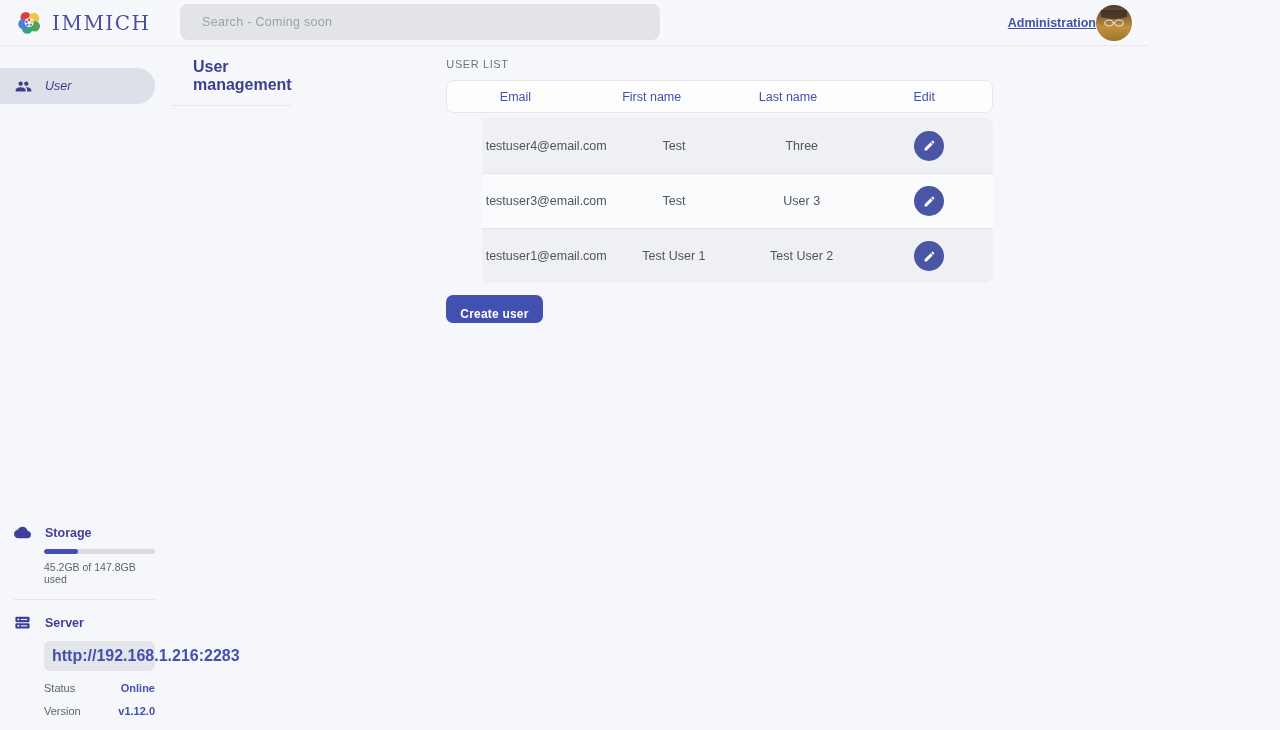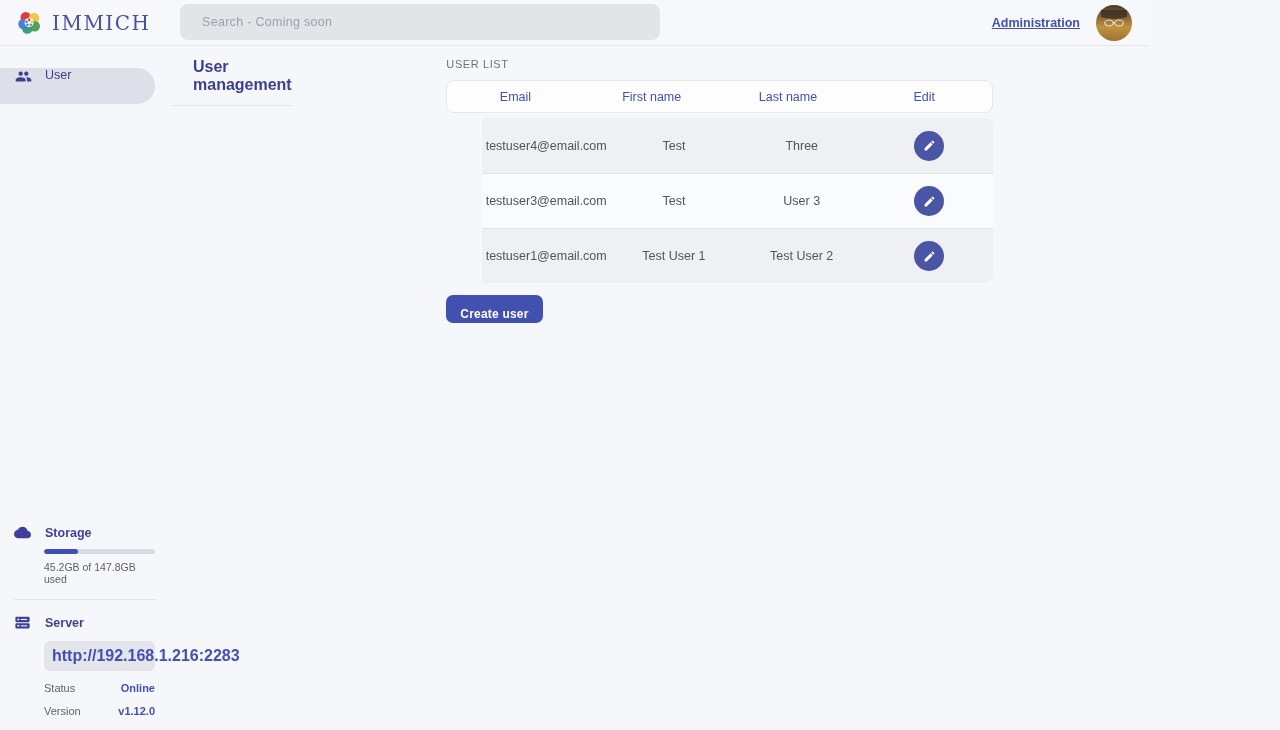--- a/index.html
+++ b/index.html
@@ -29,40 +29,40 @@
   }
   .search-wrap { position: absolute; left: 180px; top: 4px; }
   .search-input {
     width: 480px; height: 36px;
     background: #e3e4e8; border: none; outline: none;
     border-radius: 8px; padding: 0 12px 0 22px;
     font-family: "Liberation Sans", sans-serif;
     font-size: 12.5px; color: #5c626e;
   }
   .search-input::placeholder { color: #9aa1ad; letter-spacing: .3px; }
-  .nav-right { margin-left: auto; display: flex; align-items: center; gap: 16px; }
+  .nav-right { margin-left: auto; display: flex; align-items: center; }
   .admin-link {
     color: #4250af; font-weight: 700; font-size: 12.5px;
     text-decoration: underline; cursor: pointer;
   }
   .avatar {
     width: 36px; height: 36px; border-radius: 50%;
     background: linear-gradient(180deg, #4a3a28 0%, #8a6434 32%, #c0913e 62%, #9c7430 100%);
     overflow: hidden; display: flex; align-items: center; justify-content: center;
     cursor: pointer;
   }
 
   
   .app { flex: 1; display: flex; min-height: 0; }
   .sidebar { width: 171px; flex: 0 0 171px; position: relative; }
   .side-item {
     margin-top: 22px; width: 155px; height: 36px;
     background: #dde0e9; border-radius: 0 18px 18px 0;
-    display: flex; gap: 13px;
-    padding-left: 15px; cursor: pointer;
+    display: flex; align-items: center; gap: 13px;
+    padding-left: 15px; cursor: pointer; font-style: italic;
   }
   .side-item-label { color: #3b3f8c; font-size: 12.5px; font-weight: 500; }
 
   .side-bottom { position: absolute; left: 14px; right: 16px; bottom: 13px; }
   .side-sec-head { display: flex; align-items: center; gap: 14px; }
   .side-sec-title { color: #3f3f99; font-size: 12.5px; font-weight: 700; }
   .progress-track {
     margin: 8px 0 0 30px; height: 5px; border-radius: 3px;
     background: #d9dbe1; overflow: hidden;
   }

